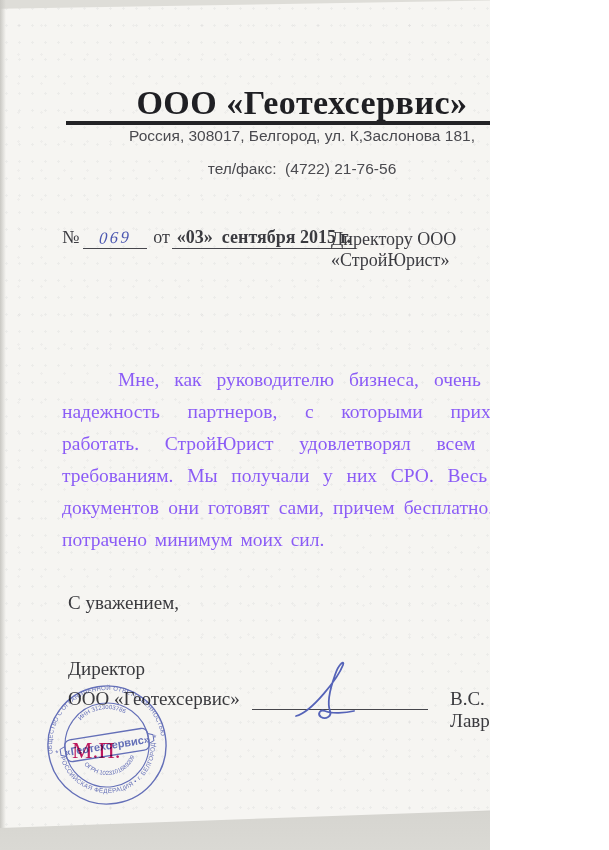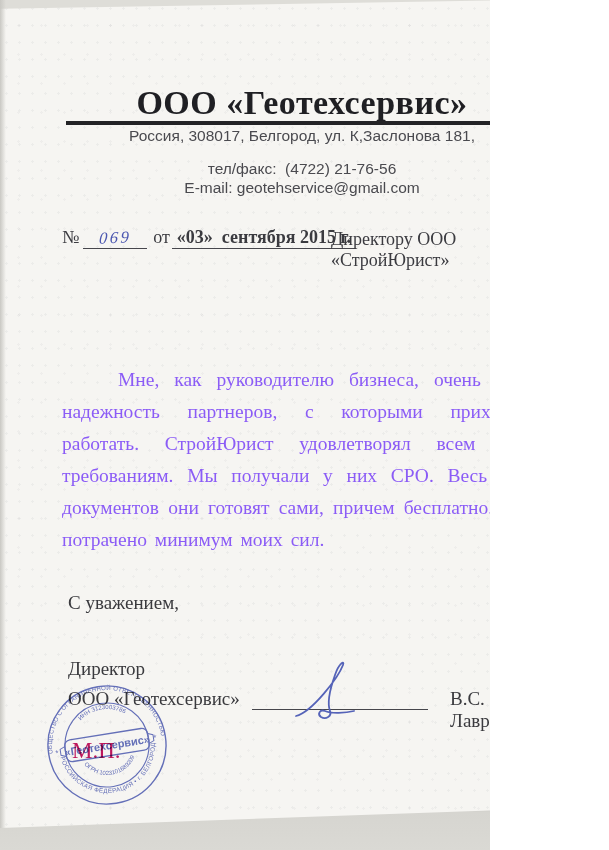--- a/index.html
+++ b/index.html
@@ -81,21 +81,20 @@
 </style>
 </head>
 <body>
 
 <div class="canvas">
 
   <div class="company-name">ООО «Геотехсервис»</div>
   <div class="header-rule"></div>
   <div class="contact addr">Россия, 308017, Белгород, ул. К,Заслонова 181,</div>
   <div class="contact phone">тел/факс:  (4722) 21-76-56</div>
-  <div class="contact email">E-mail: geotehservice@gmail.com</div>
 
   <svg class="phone-art" viewBox="0 0 88 110">
     <g transform="rotate(-36 44 62)">
       <rect x="24" y="34" width="38" height="66" rx="11" fill="#c9c6c2" opacity="0.65" transform="translate(-5,5)"></rect>
       <rect x="26" y="32" width="36" height="66" rx="11" fill="#f0efec" stroke="#2a2a2a" stroke-width="2.4"></rect>
       <path d="M28 42 q-2 26 2 52 l6 2 q-4 -28 -2 -54 z" fill="#8f8c88" opacity="0.7"></path>
       <rect x="30" y="18" width="5" height="16" fill="#2a2a2a"></rect>
       <rect x="33" y="42" width="24" height="13" rx="2" fill="#1c1c1c"></rect>
       <g fill="#141414">
         <rect x="33" y="61" width="6" height="5" rx="1.5"></rect>

